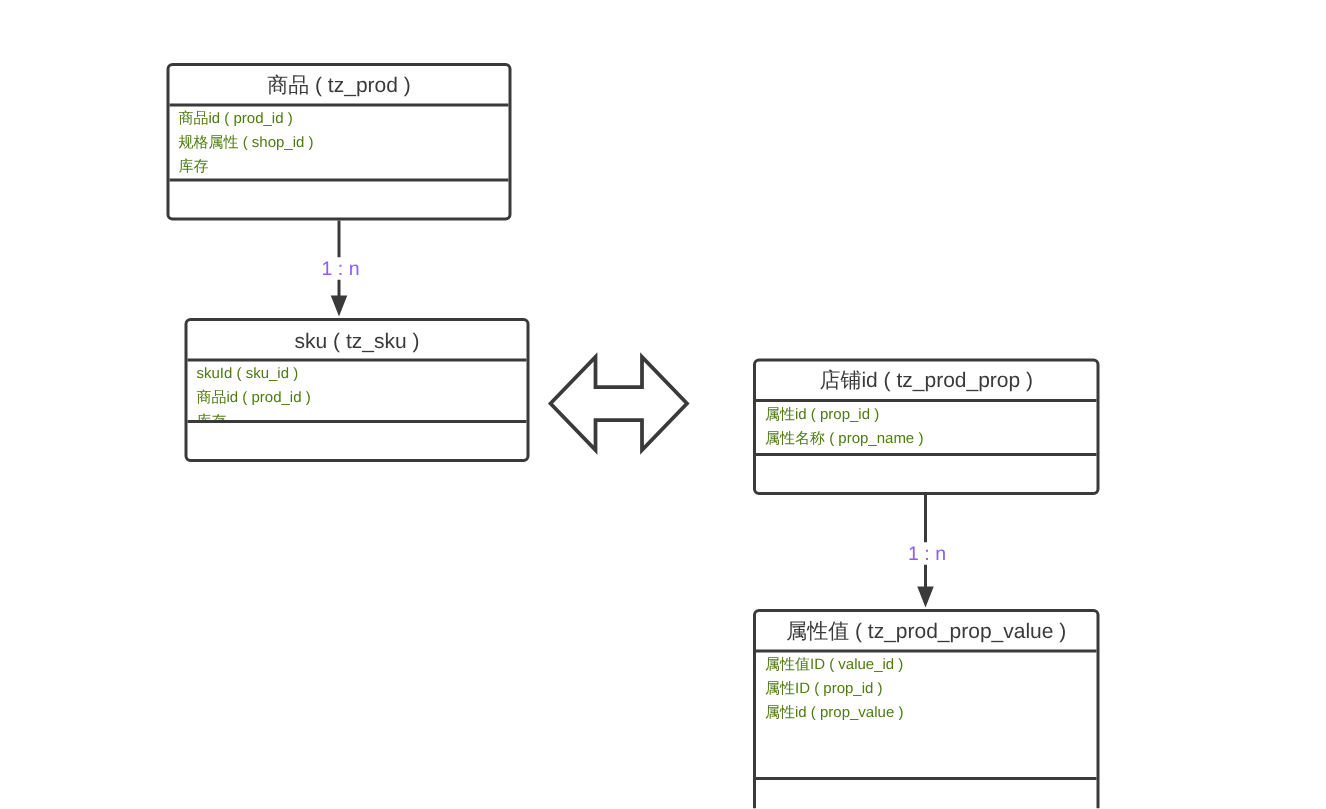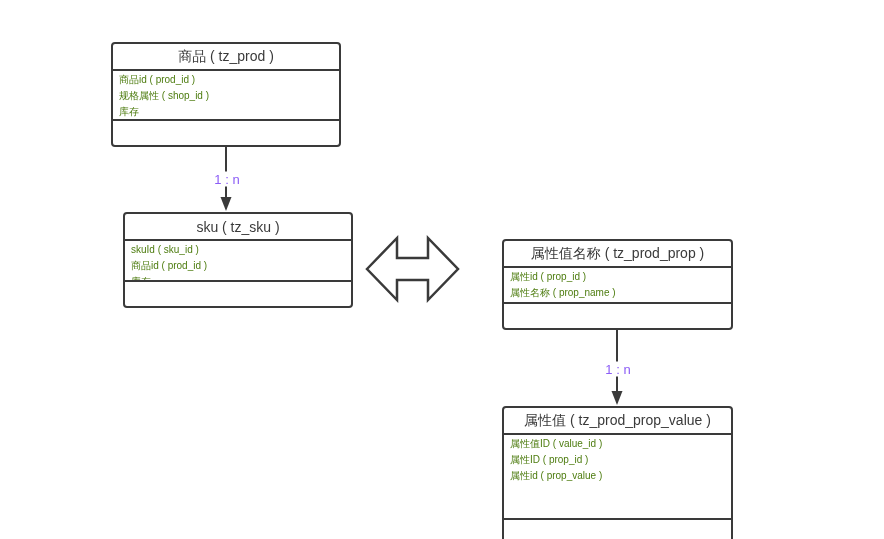--- a/index.html
+++ b/index.html
@@ -89,21 +89,21 @@
     <div class="hd">sku ( tz_sku )</div>
     <div class="bd">
       <div class="fld">skuId ( sku_id )</div>
       <div class="fld">商品id ( prod_id )</div>
       <div class="fld">库存</div>
     </div>
     <div class="ft"></div>
   </div>
 
   <div class="entity" style="left:502px; top:239px; width:231px; height:91px;">
-    <div class="hd">属性值名称 ( tz_prod_prop )</div>
+    <div class="hd">店铺id ( tz_prod_prop )</div>
     <div class="bd">
       <div class="fld">属性id ( prop_id )</div>
       <div class="fld">属性名称 ( prop_name )</div>
     </div>
     <div class="ft"></div>
   </div>
 
   <div class="entity" style="left:502px; top:406px; width:231px; height:140px;">
     <div class="hd">属性值 ( tz_prod_prop_value )</div>
     <div class="bd">

